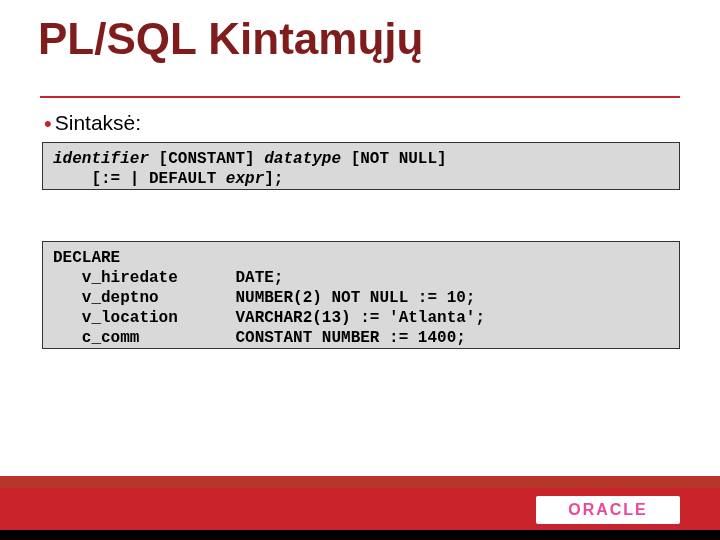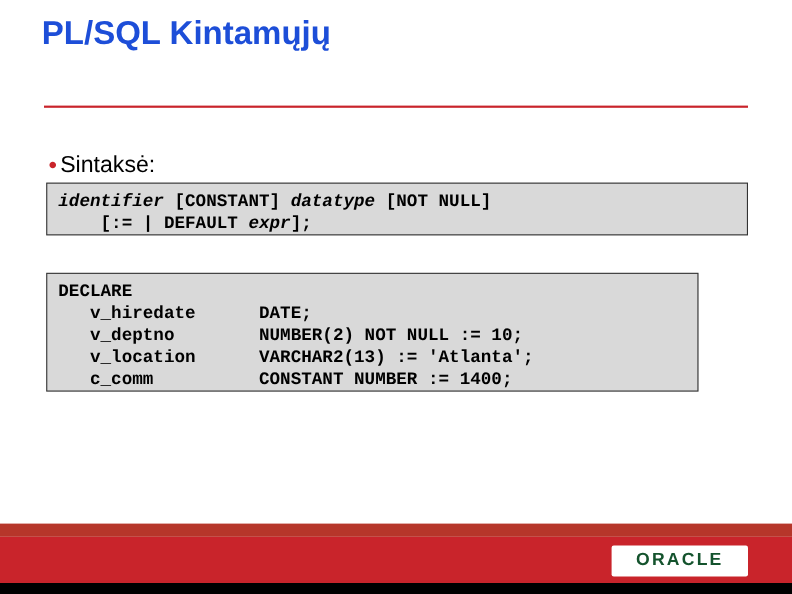--- a/index.html
+++ b/index.html
@@ -16,23 +16,23 @@
     width: 720px;
     height: 540px;
     position: relative;
     box-sizing: border-box;
   }
   .title {
     position: absolute;
     left: 38px;
     top: 14px;
     right: 30px;
-    font-size: 30px;
+    font-size: 44px;
     font-weight: bold;
-    color: #1d4ed8;
+    color: #7f1d1d;
     line-height: 1.15;
     font-family: Arial, Helvetica, sans-serif;
   }
   .title-line2 {
     display: block;
     padding-left: 22px;
   }
   .title-underline {
     position: absolute;
     left: 40px;
@@ -47,46 +47,45 @@
     color: #000;
     line-height: 1.2;
   }
   .bullet .dot {
     color: #c9242b;
     font-size: 22px;
     position: relative;
     top: 1px;
     margin-right: 3px;
   }
-  #b1 { left: 44px; top: 110px; margin-top: 26px; }
+  #b1 { left: 44px; top: 110px; }
   #b2 { left: 44px; top: 198px; }
   .codebox {
     position: absolute;
     background: #d9d9d9;
     border: 1px solid #333;
     box-sizing: border-box;
     padding: 6px 10px 6px 10px;
     font-family: "Courier New", Courier, monospace;
     font-size: 16px;
     font-weight: bold;
     color: #000;
     white-space: pre;
     line-height: 1.25;
-    margin-top: 24px;
   }
   #code1 {
     left: 42px;
     top: 142px;
     width: 638px;
     height: 48px;
   }
   #code2 {
     left: 42px;
-    top: 224px;
-    width: 593px;
+    top: 241px;
+    width: 638px;
     height: 108px;
   }
   .codebox .ital { font-style: italic; }
   .footer-bar {
     position: absolute;
     left: 0;
     bottom: 0;
     width: 720px;
     height: 64px;
   }
@@ -105,32 +104,32 @@
   .footer-bot {
     position: absolute;
     left: 0; top: 54px;
     width: 720px; height: 10px;
     background: #000;
   }
   .logo {
     position: absolute;
     right: 40px;
     top: 20px;
-    width: 124px;
+    width: 144px;
     height: 28px;
     background: #ffffff;
     border-radius: 2px;
     display: flex;
     align-items: center;
     justify-content: center;
     font-family: Arial, Helvetica, sans-serif;
     font-size: 16px;
     font-weight: bold;
     letter-spacing: 2px;
-    color: #14532d;
+    color: #ec4899;
   }
 </style>
 </head>
 <body>
 
 <div class="slide">
 
   <div class="title">
     <span>PL/SQL Kintamųjų</span><br>
   </div>

